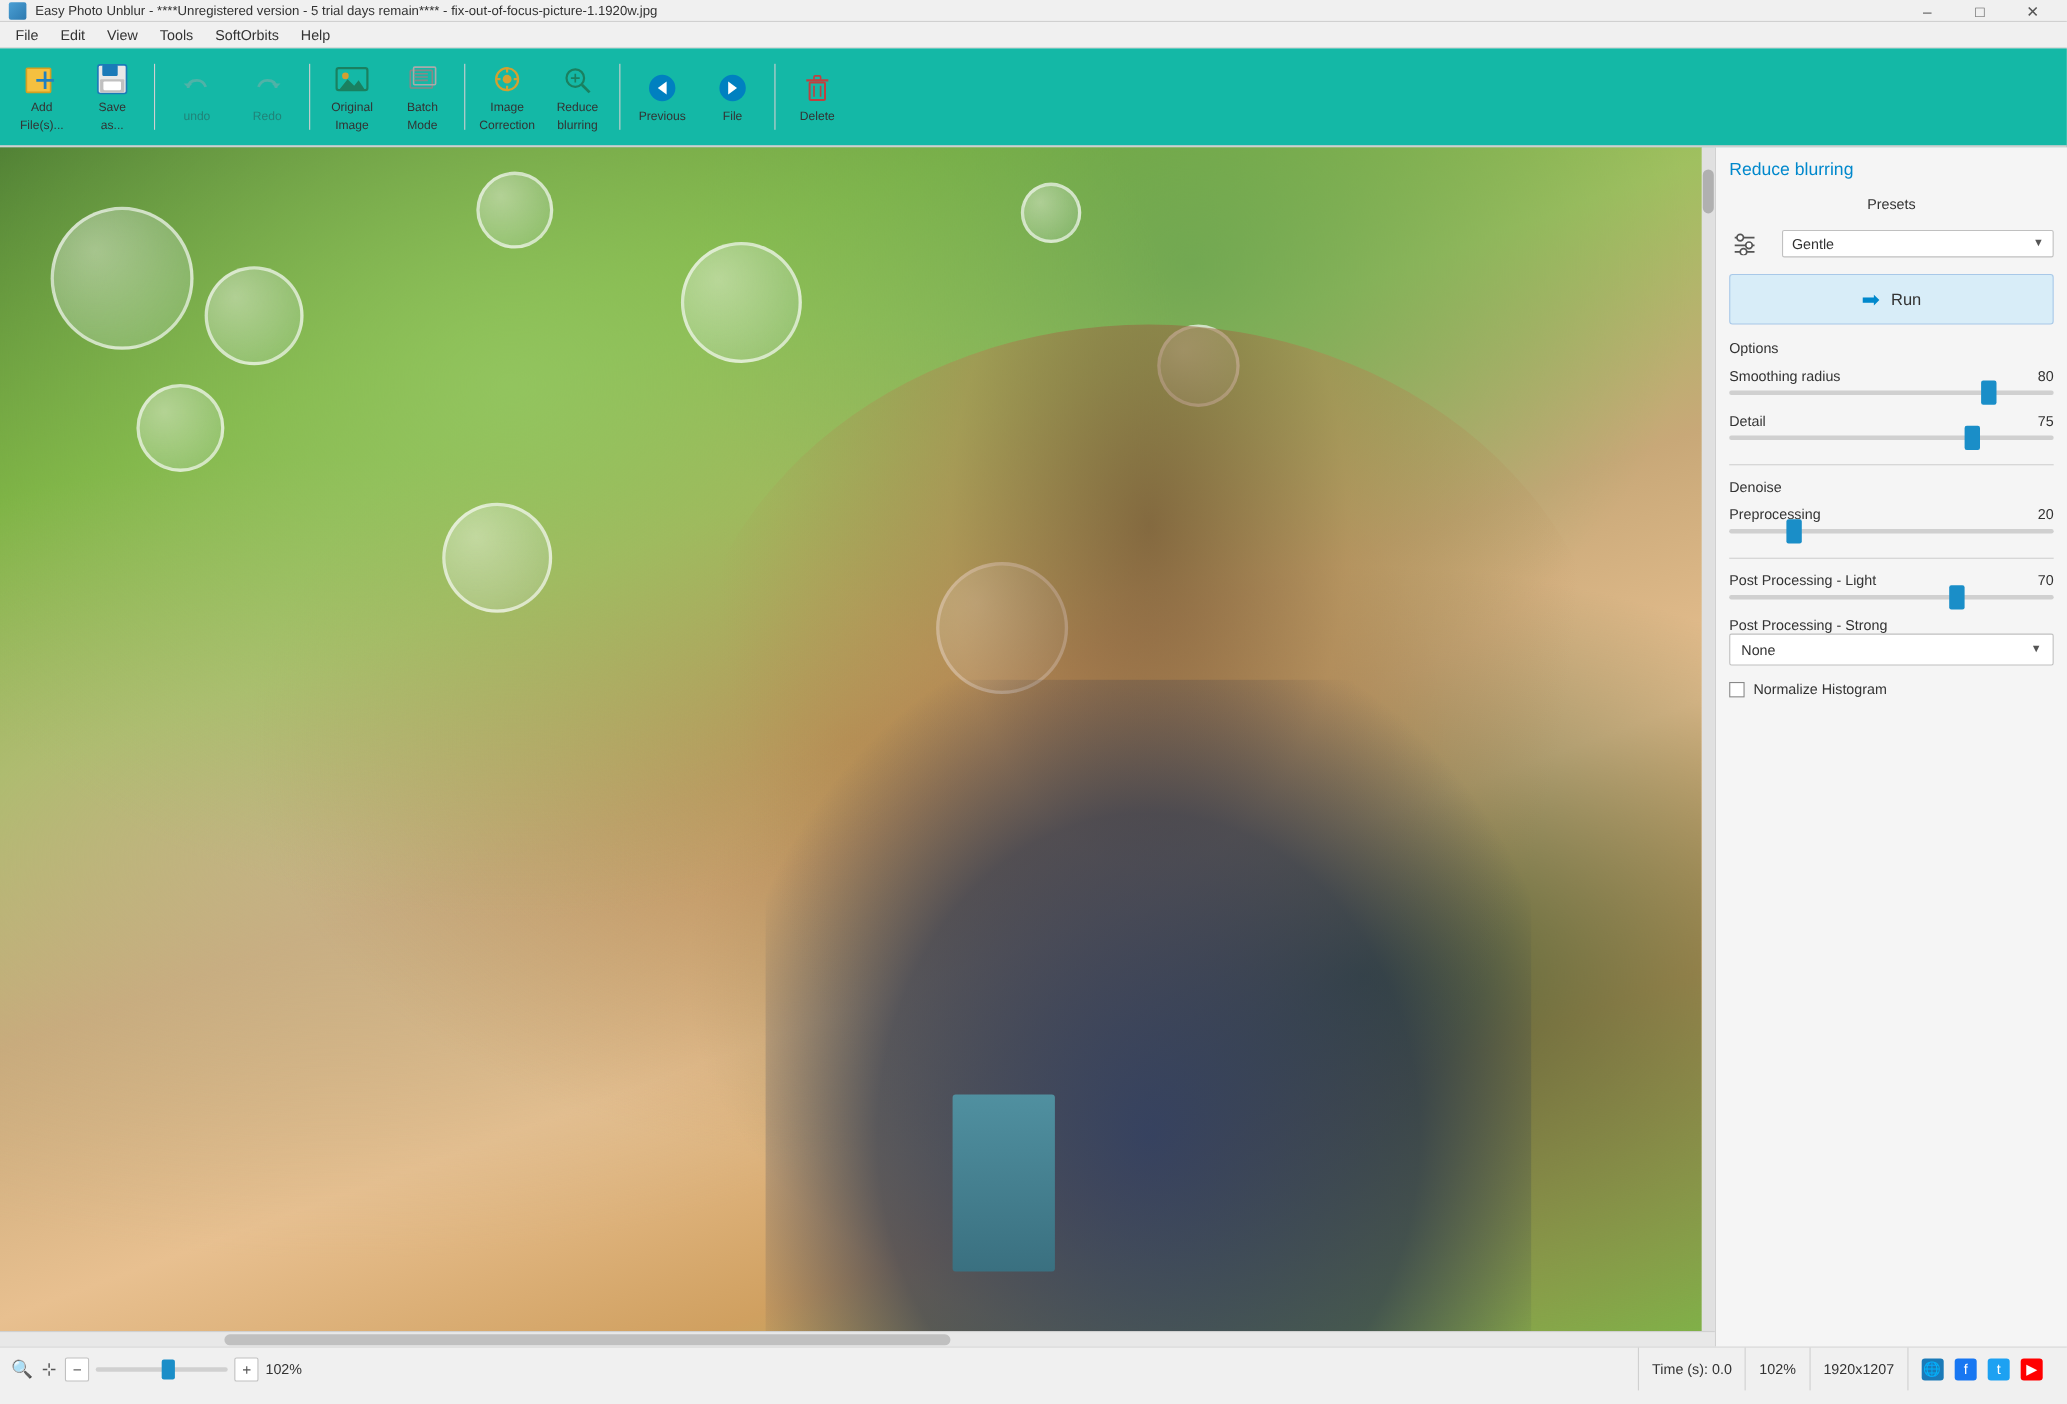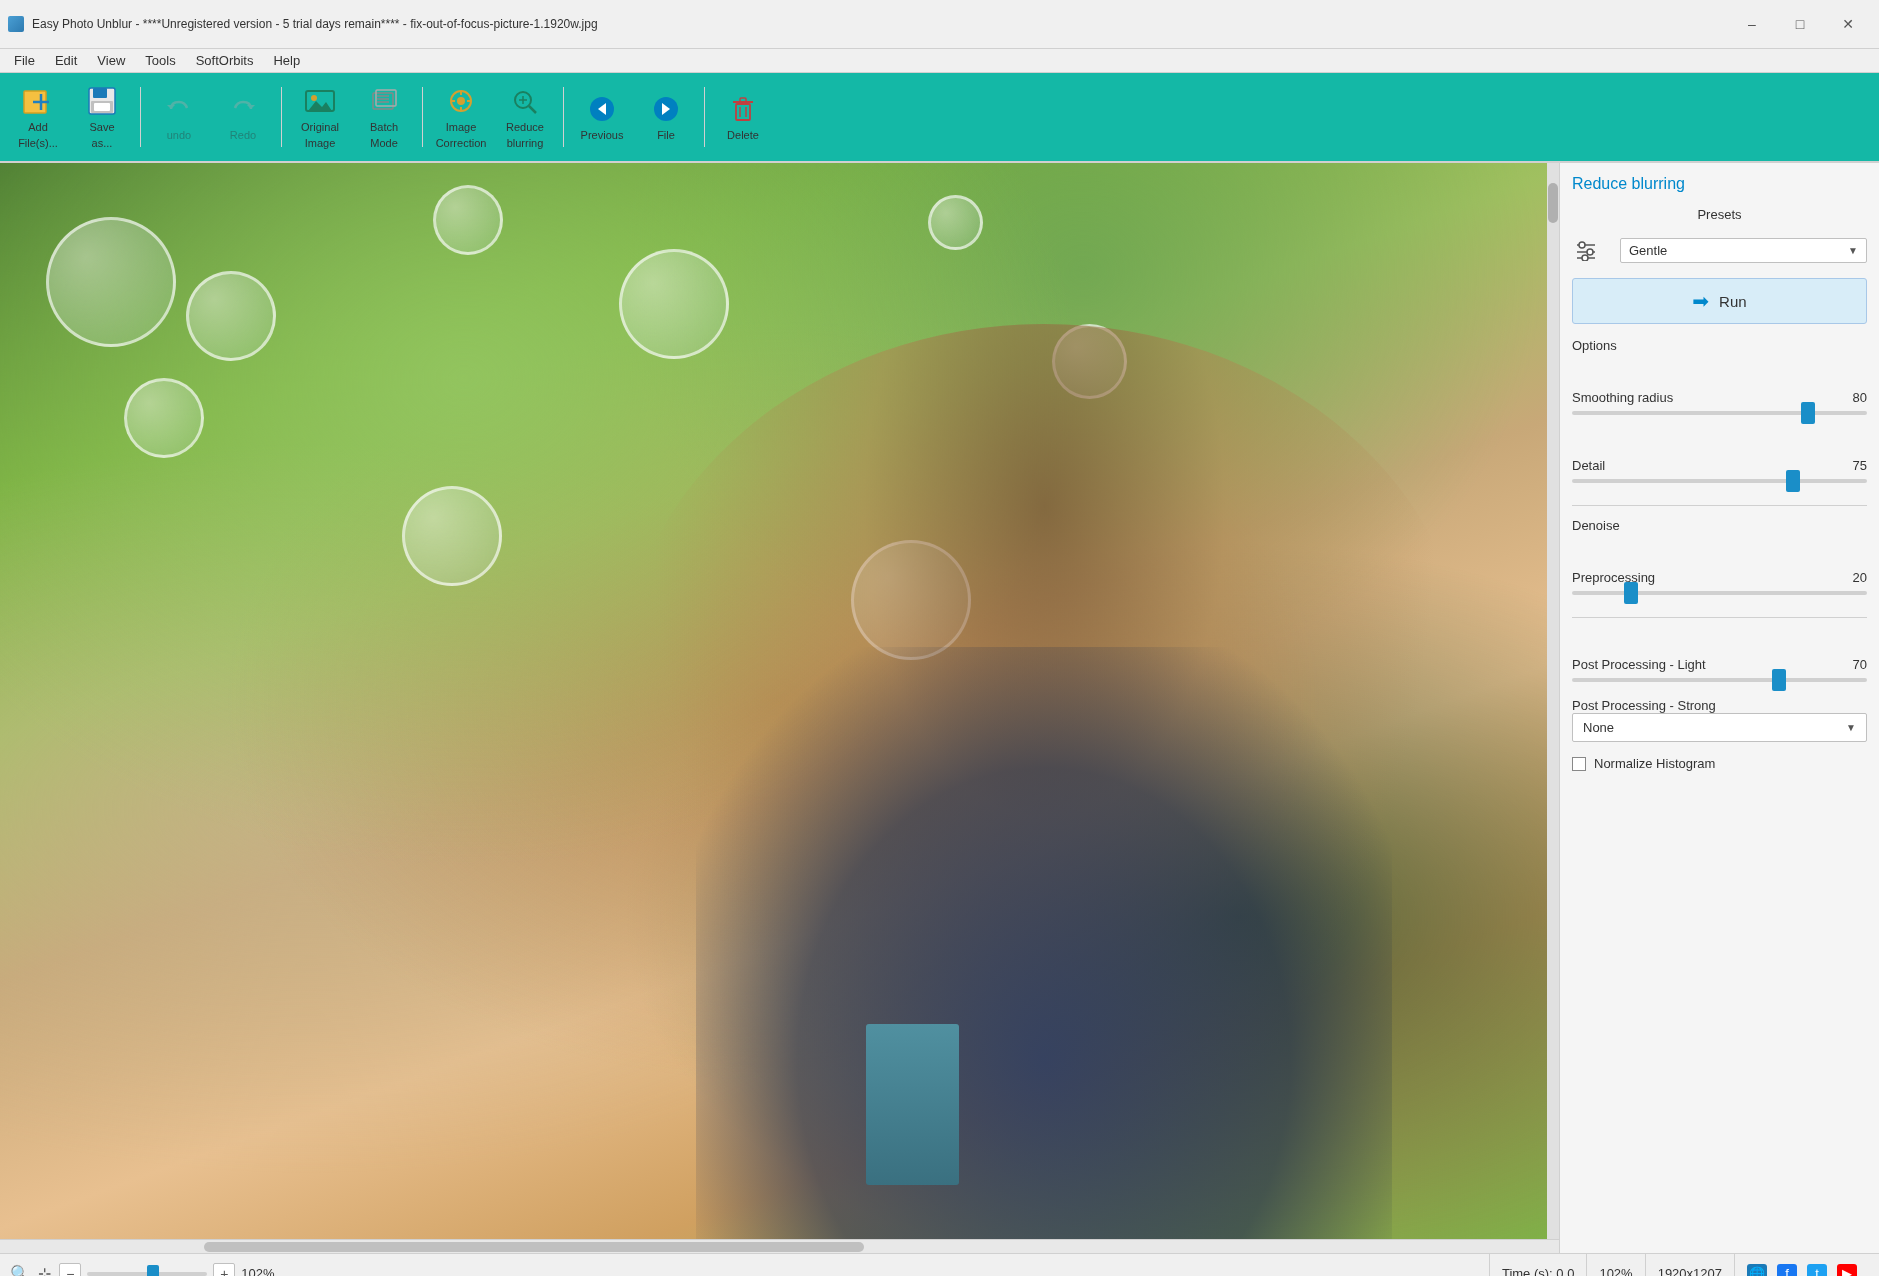--- a/index.html
+++ b/index.html
@@ -1,21 +1,21 @@
 <!DOCTYPE html>
 <html><head>
   <meta charset="utf-8">
   <style>
     * { box-sizing: border-box; margin: 0; padding: 0; }
     body { font-family: 'Segoe UI', Arial, sans-serif; font-size: 13px; background: #f0f0f0; width: 1879px; height: 1276px; overflow: hidden; }
 
     
     .title-bar {
       background: #f0f0f0;
-      height: 49px;
+      height: 20px;
       display: flex;
       align-items: center;
       padding: 0 8px;
       border-bottom: 1px solid #d0d0d0;
       justify-content: space-between;
     }
     .title-bar-left {
       display: flex;
       align-items: center;
       gap: 8px;
@@ -204,21 +204,20 @@
     }
 
     .options-label {
       font-size: 13px;
       color: #333;
       margin-bottom: 10px;
     }
 
     .slider-row {
       margin-bottom: 16px;
-      margin-top: 27px;
     }
     .slider-header {
       display: flex;
       justify-content: space-between;
       align-items: center;
       margin-bottom: 6px;
     }
     .slider-label {
       font-size: 13px;
       color: #333;

